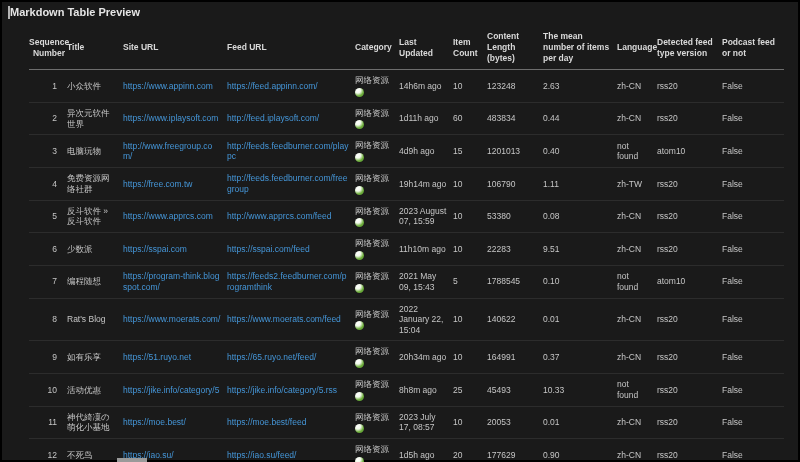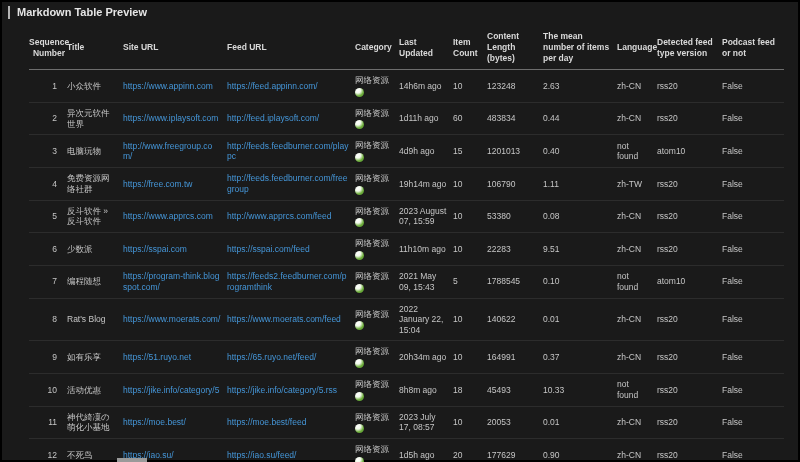--- a/index.html
+++ b/index.html
@@ -10,21 +10,20 @@
     color: #c8c8c8;
     position: relative;
     box-shadow: inset 0 0 0 2px #000;
   }
   .preview-title {
     margin: 6px 0 5px 8px;
     font-size: 11px;
     font-weight: bold;
     color: #e6e6e6;
     border-left: 2px solid #b5b5b5;
-    padding-left: 7px;
     line-height: 13px;
   }
   table {
     table-layout: fixed;
     border-collapse: collapse;
     width: 755px;
     margin-left: 29px;
     font-size: 8.5px;
   }
   th {
@@ -274,21 +273,21 @@
   <tr>
     <td class="seq">10</td>
     <td>活动优惠</td>
     <td><a class="link">https://jike.info/category/5</a></td>
     <td><a class="link">https://jike.info/category/5.rss</a></td>
     <td class="cat">
       <span class="cat-label">网络资源</span>
       <span class="cat-icon"></span>
     </td>
     <td>8h8m ago</td>
-    <td>18</td>
+    <td>25</td>
     <td>45493</td>
     <td>10.33</td>
     <td>not found</td>
     <td>rss20</td>
     <td>False</td>
   </tr>
 
   <tr>
     <td class="seq">11</td>
     <td>神代綺凜の萌化小基地</td>

